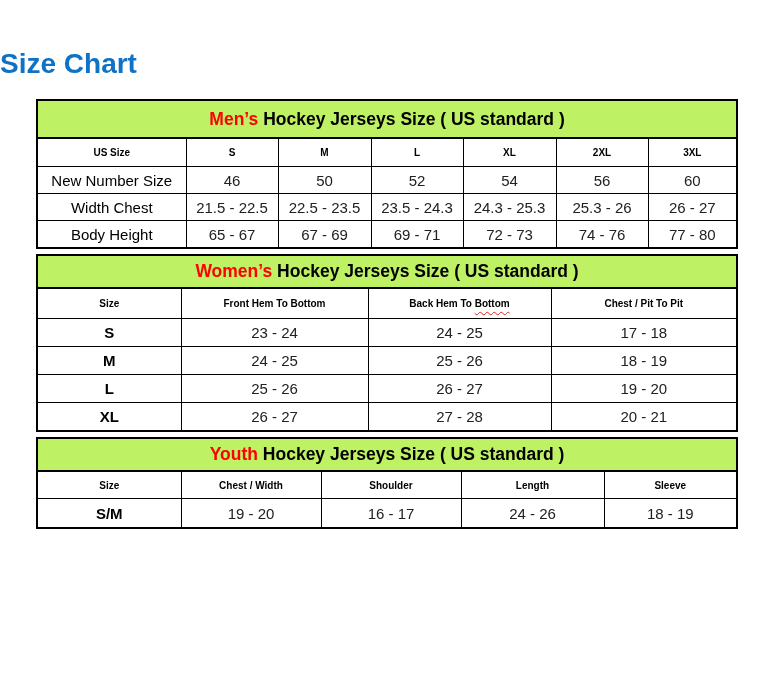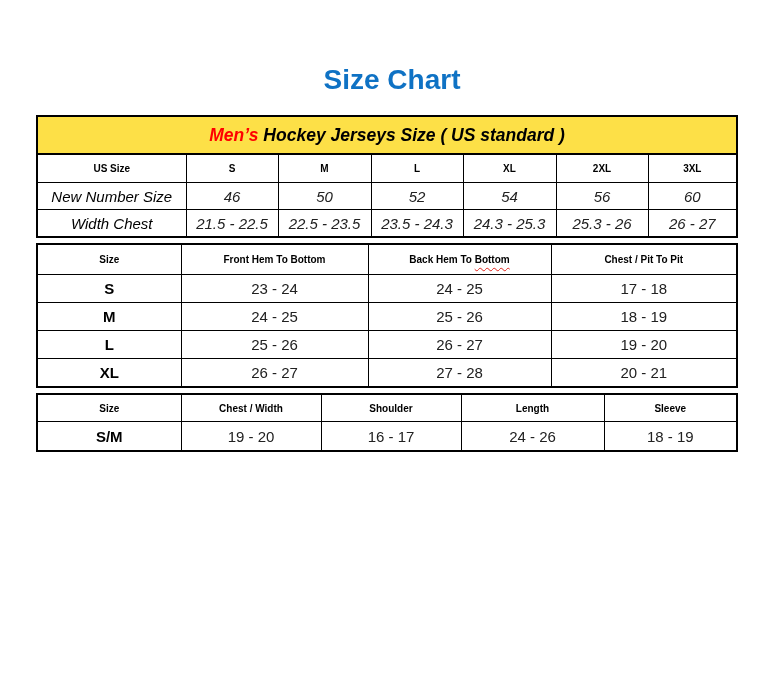--- a/index.html
+++ b/index.html
@@ -5,27 +5,26 @@
   html, body {
     margin: 0;
     padding: 0;
     background: #ffffff;
     width: 776px;
     height: 692px;
     overflow: hidden;
     font-family: "Liberation Sans", sans-serif;
   }
   .page-title {
-    margin: 64px 0 0 0;
-    text-align: center;
+    margin: 48px 0 0 0;
+    text-align: left;
     font-size: 28px;
     line-height: 1.15;
     font-weight: bold;
     color: #0F72C4;
-    padding-left: 8px;
   }
   .tables-wrap {
     margin: 19px 0 0 36px;
     width: 700px;
   }
   table {
     border-collapse: collapse;
     table-layout: fixed;
     width: 700px;
     margin: 0 0 5px 0;
@@ -35,36 +34,35 @@
     border: 1.5px solid #000000;
     text-align: center;
     vertical-align: middle;
     padding: 0 2px;
     font-size: 15px;
     color: #212121;
     overflow: hidden;
     white-space: nowrap;
   }
   .caption-cell {
-    background: #fde047;
+    background: #bef264;
     font-weight: bold;
     font-size: 17.5px;
     color: #000000;
     height: 36px;
     border: 2.5px solid #000000;
-    font-style: italic;
   }
   .caption-cell .hl { color: #FF0000; }
   th {
     font-weight: bold;
     color: #000000;
     font-size: 10px;
   }
   .t-men .hdr-row th { height: 27px; }
-  .t-men .data-row td { height: 26px; font-style: italic; }
+  .t-men .data-row td { height: 26px; }
   .t-men .row-label { font-weight: normal; color: #000000; }
   .t-women .caption-cell, .t-youth .caption-cell { height: 31px; }
   .t-women .hdr-row th { height: 29px; }
   .t-women .data-row td { height: 27px; }
   .t-youth .hdr-row th { height: 26px; }
   .t-youth .data-row td { height: 28px; }
   .t-women .row-label, .t-youth .row-label { font-weight: bold; color: #000000; }
   .typo {
     text-decoration: underline wavy #E0241B;
     text-decoration-thickness: 1px;
@@ -113,31 +111,43 @@
       </tr>
       <tr class="data-row">
         <td class="row-label">Width Chest</td>
         <td>21.5 - 22.5</td>
         <td>22.5 - 23.5</td>
         <td>23.5 - 24.3</td>
         <td>24.3 - 25.3</td>
         <td>25.3 - 26</td>
         <td>26 - 27</td>
       </tr>
+      <tr class="data-row">
+        <td class="row-label">Body Height</td>
+        <td>65 - 67</td>
+        <td>67 - 69</td>
+        <td>69 - 71</td>
+        <td>72 - 73</td>
+        <td>74 - 76</td>
+        <td>77 - 80</td>
+      </tr>
     </tbody>
   </table>
 
   <table class="t-women">
     <colgroup>
       <col style="width:144px">
         <col style="width:187px">
         <col style="width:183px">
         <col style="width:186px">
     </colgroup>
     <tbody>
+      <tr>
+        <td class="caption-cell" colspan="4"><span class="hl">Women’s</span> <span>Hockey Jerseys Size ( US standard )</span></td>
+      </tr>
       <tr class="hdr-row">
         <th>Size</th>
         <th>Front Hem To Bottom</th>
         <th><span>Back Hem To </span><span class="typo">Bottom</span></th>
         <th>Chest / Pit To Pit</th>
       </tr>
       <tr class="data-row">
         <td class="row-label">S</td>
         <td>23 - 24</td>
         <td>24 - 25</td>
@@ -166,20 +176,23 @@
 
   <table class="t-youth">
     <colgroup>
       <col style="width:144px">
         <col style="width:140px">
         <col style="width:140px">
         <col style="width:143px">
         <col style="width:133px">
     </colgroup>
     <tbody>
+      <tr>
+        <td class="caption-cell" colspan="5"><span class="hl">Youth</span> <span>Hockey Jerseys Size ( US standard )</span></td>
+      </tr>
       <tr class="hdr-row">
         <th>Size</th>
         <th>Chest / Width</th>
         <th>Shoulder</th>
         <th>Length</th>
         <th>Sleeve</th>
       </tr>
       <tr class="data-row">
         <td class="row-label">S/M</td>
         <td>19 - 20</td>

